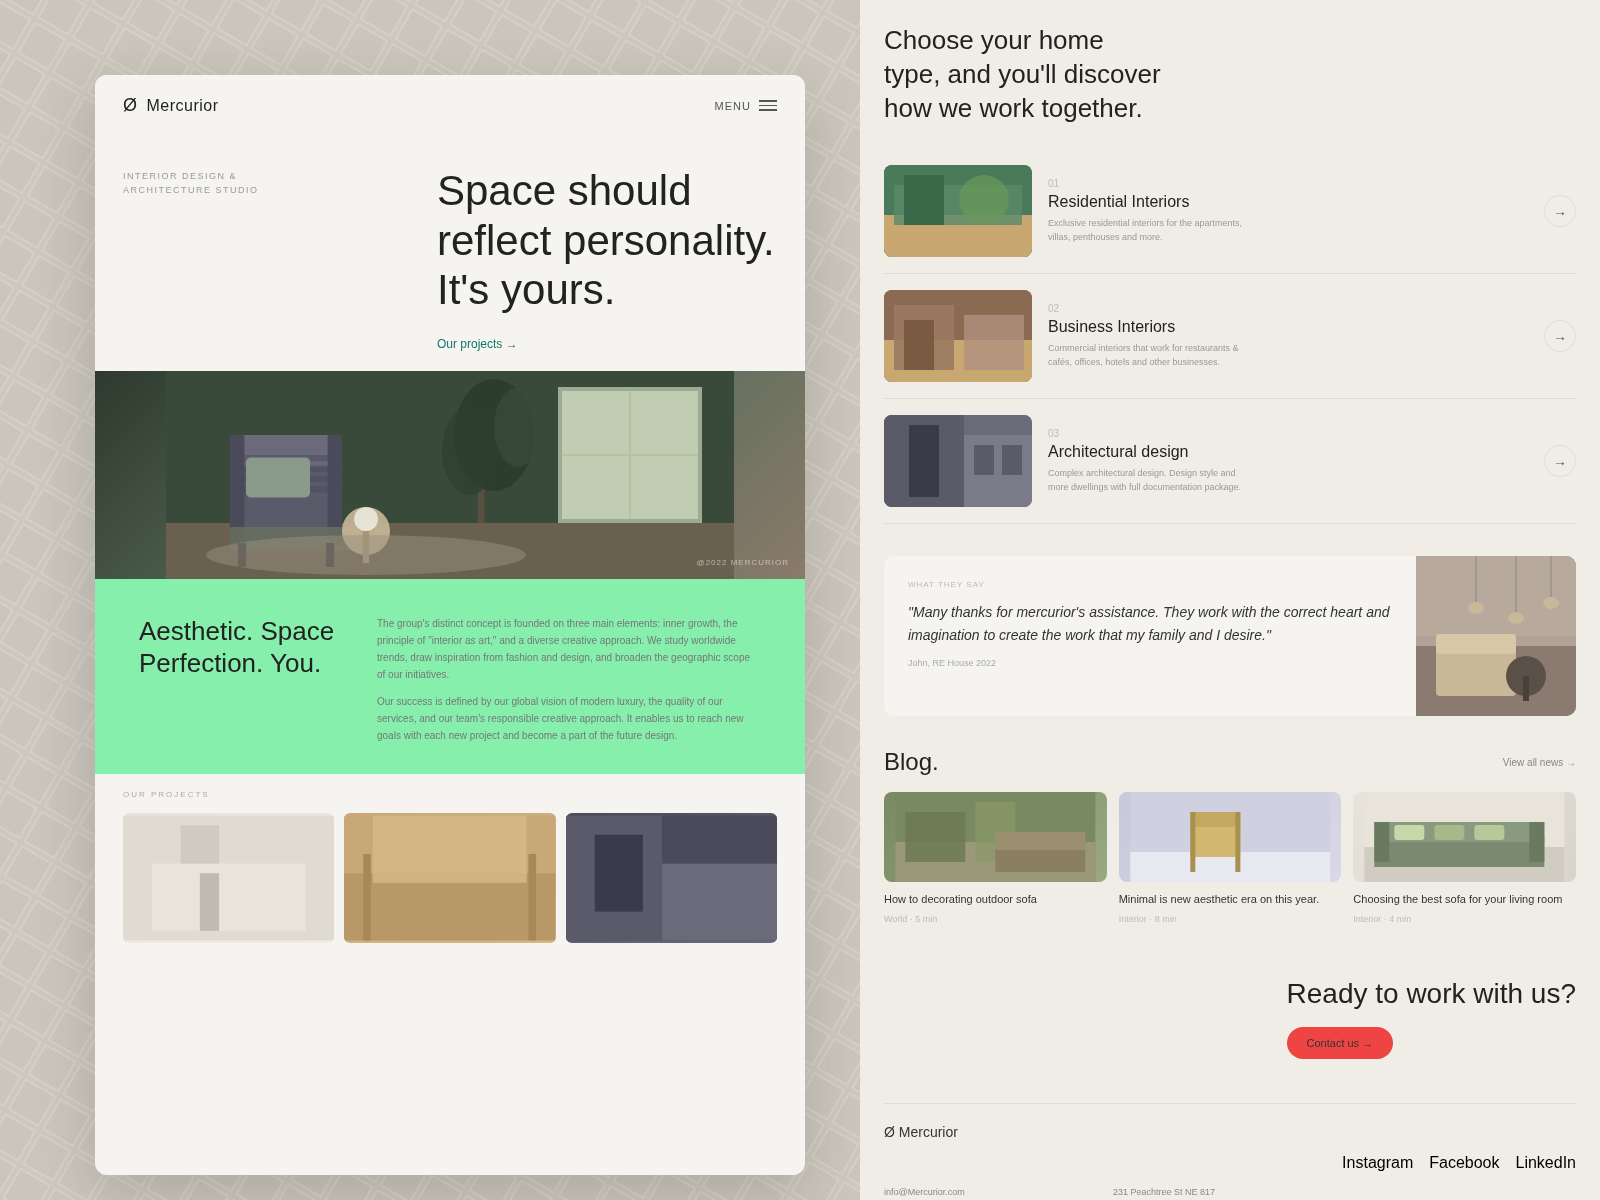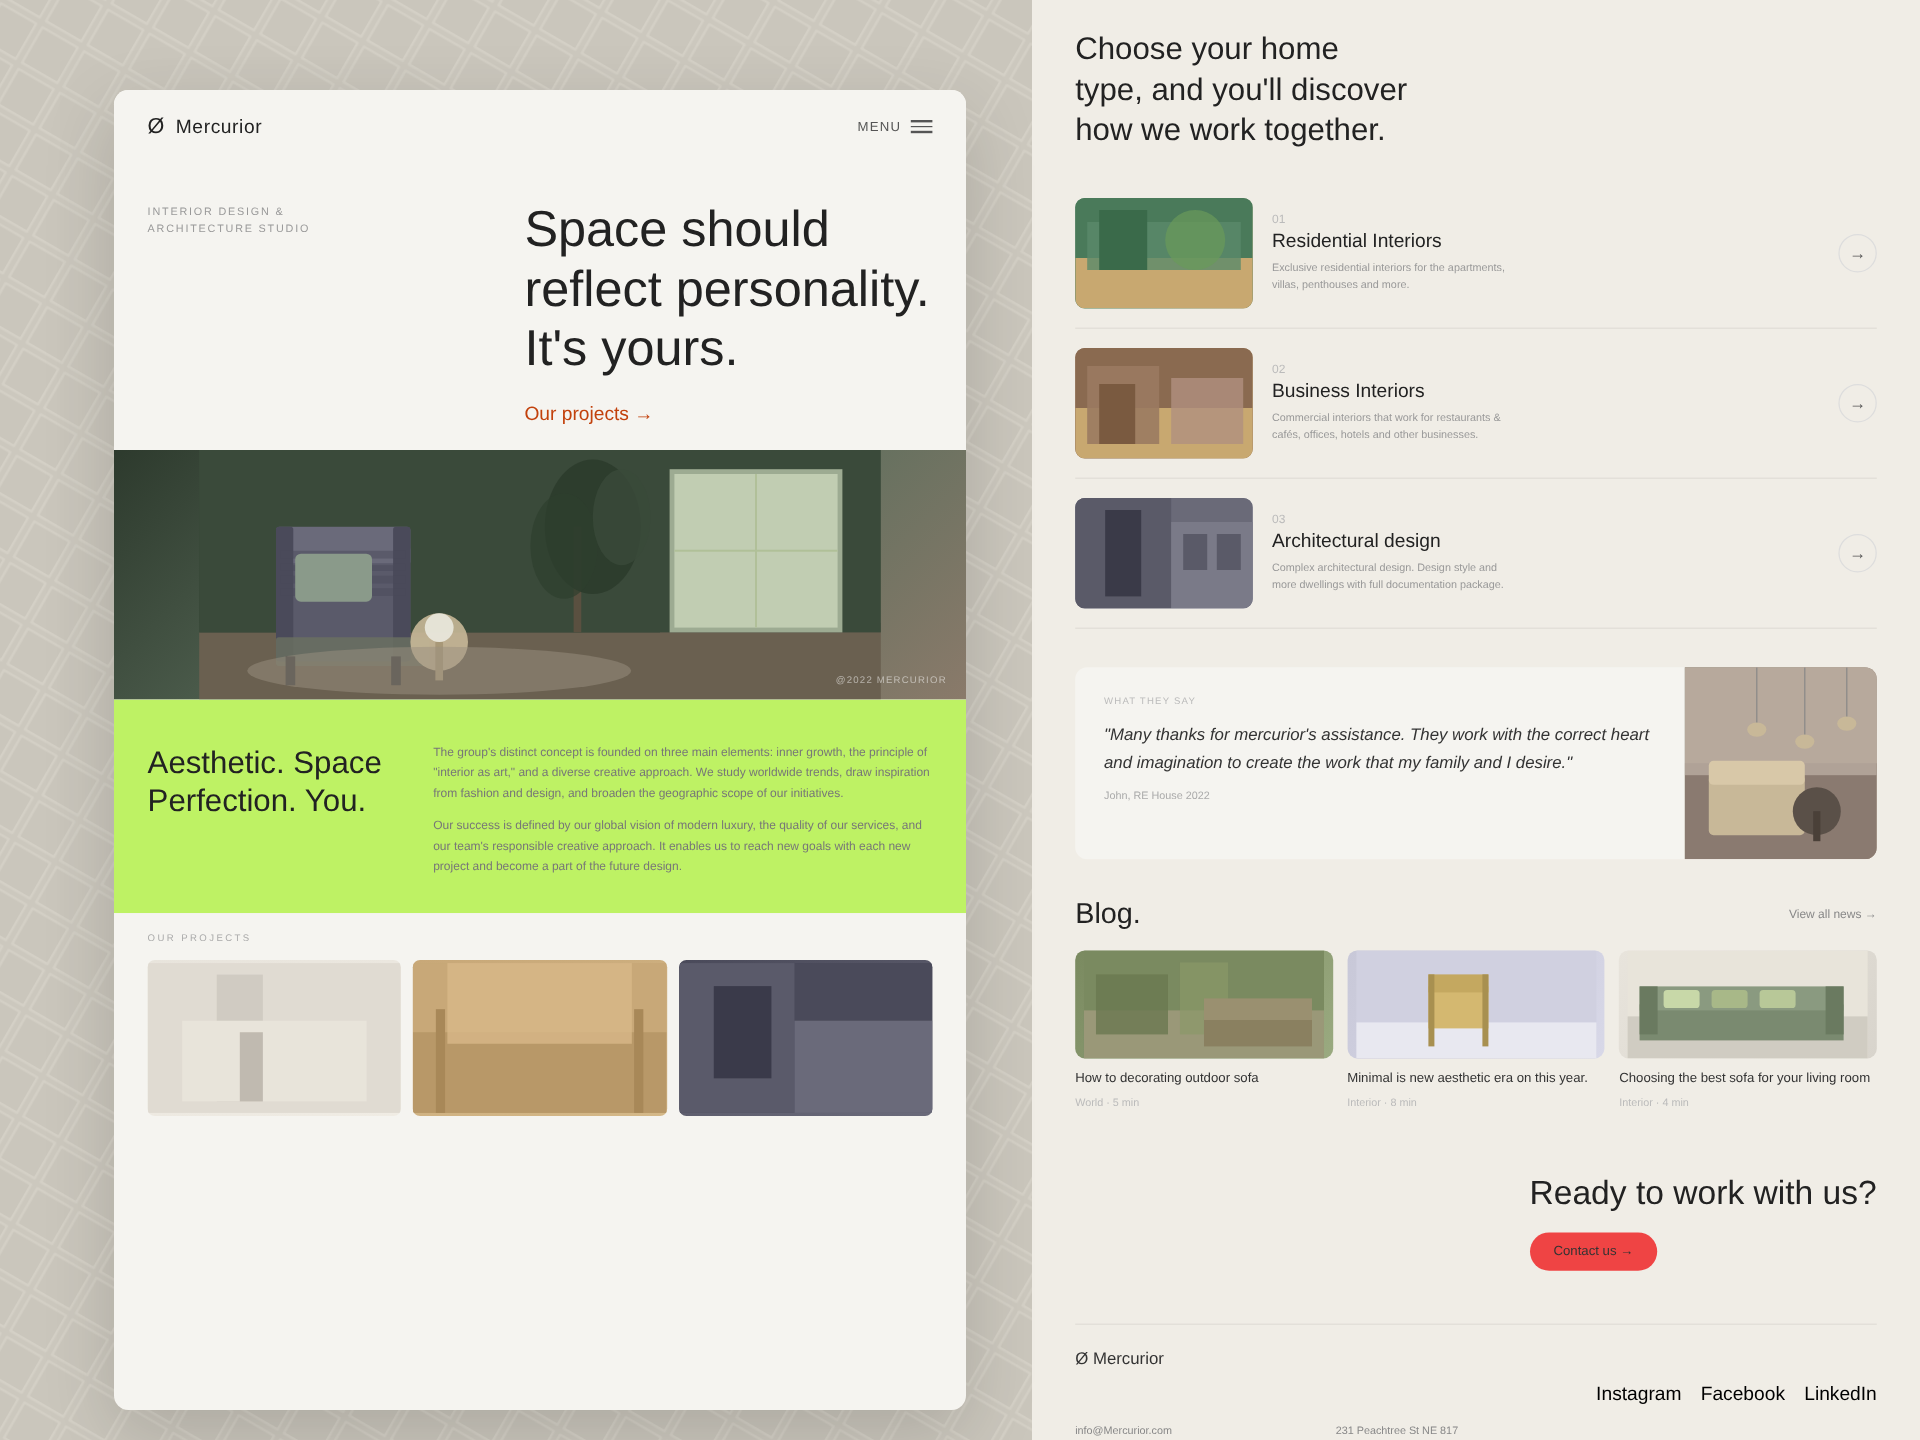--- a/index.html
+++ b/index.html
@@ -112,22 +112,22 @@
     .hero-title {
       font-size: 42px;
       font-weight: 500;
       color: #222;
       line-height: 1.18;
       margin-bottom: 22px;
       max-width: 340px;
     }
 
     .hero-link {
-      font-size: 16px;
-      color: #c2410c;
+      font-size: 12px;
+      color: #0f766e;
       cursor: pointer;
     }
 
     
     .hero-image {
       width: 100%;
       height: 208px;
       background: #3a4a3a;
       position: relative;
       overflow: hidden;
@@ -145,24 +145,24 @@
       position: absolute;
       bottom: 12px;
       right: 16px;
       font-size: 8px;
       color: rgba(255,255,255,0.5);
       letter-spacing: 1px;
     }
 
     
     .about-section {
-      padding: 36px 28px 20px;
+      padding: 36px 44px 20px;
       display: flex;
       gap: 28px;
-      background: #bef264;
+      background: #86efac;
     }
 
     .about-title {
       font-size: 26px;
       font-weight: 500;
       color: #222;
       line-height: 1.25;
       min-width: 200px;
     }
 
@@ -207,21 +207,21 @@
     
     .right-panel {
       position: absolute;
       top: 0;
       left: 860px;
       width: 740px;
       height: 1200px;
       background: #f0ede6;
       z-index: 5;
       overflow-y: auto;
-      padding: 24px 36px;
+      padding: 24px 24px;
     }
 
     
     .choose-section {
       margin-bottom: 28px;
     }
 
     .choose-title {
       font-size: 26px;
       font-weight: 500;

